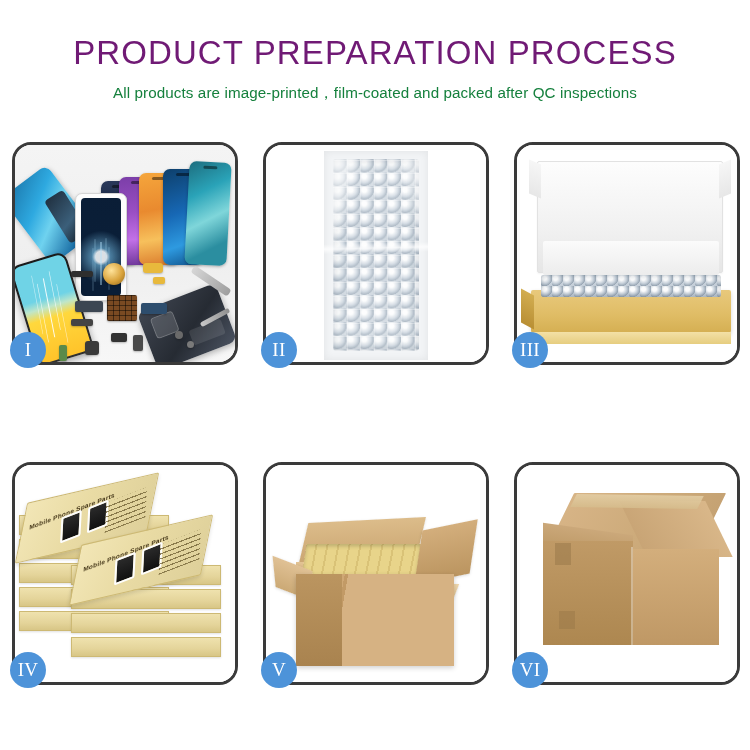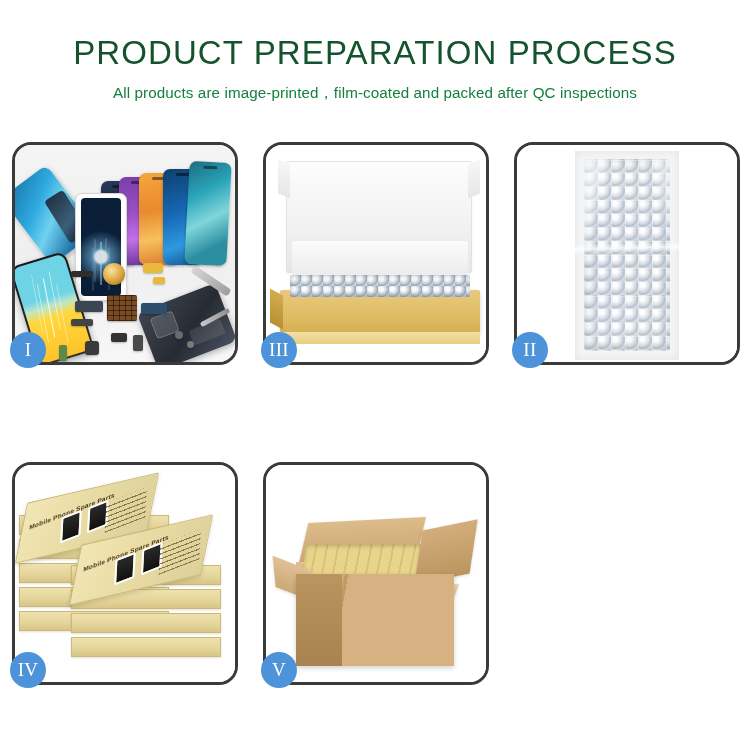--- a/index.html
+++ b/index.html
@@ -12,21 +12,21 @@
     overflow: hidden;
     position: relative;
   }
 
   
   .header { padding-top: 34px; text-align: center; }
 
   .title {
     font-size: 33px;
     letter-spacing: 1.1px;
-    color: #14532d;
+    color: #701a75;
     font-weight: normal;
     white-space: nowrap;
   }
 
   .subtitle {
     margin-top: 11px;
     font-size: 15.2px;
     color: #15803d;
     letter-spacing: .1px;
     white-space: nowrap;
@@ -525,39 +525,39 @@
       <div class="part pt10"></div>
       <div class="part pt11"></div>
       <div class="part pt12"></div>
       <div class="screwdriver"></div>
       <div class="tweezer"></div>
     </div>
     <div class="badge">I</div>
   </div>
 
   <div class="cell">
+    <div class="cell-inner p2">
+      <div class="bubble-strip">
+        <div class="bubble-core"></div>
+        <div class="wrap-sheen"></div>
+      </div>
+    </div>
+    <div class="badge">II</div>
+  </div>
+
+  <div class="cell">
     <div class="cell-inner p3">
       <div class="lid-back"></div>
       <div class="foam"></div>
       <div class="tray">
         <div class="tray-bubble"></div>
         <div class="tray-front"></div>
       </div>
     </div>
     <div class="badge">III</div>
-  </div>
-
-  <div class="cell">
-    <div class="cell-inner p2">
-      <div class="bubble-strip">
-        <div class="bubble-core"></div>
-        <div class="wrap-sheen"></div>
-      </div>
-    </div>
-    <div class="badge">II</div>
   </div>
 
   <div class="cell">
     <div class="cell-inner p4">
       <div class="stack">
         <div class="sbox sb-l1"></div>
         <div class="sbox sb-l2"></div>
         <div class="sbox sb-l3"></div>
         <div class="sbox sb-l4"></div>
         <div class="sbox sb-l5"></div>
@@ -590,14 +590,30 @@
       <div class="carton-top"></div>
       <div class="boxes-in"></div>
       <div class="flap flap-right"></div>
       <div class="flap flap-left"></div>
       <div class="flap flap-front"></div>
       <div class="carton-body"></div>
     </div>
     <div class="badge">V</div>
   </div>
 
+  <div class="cell">
+    <div class="cell-inner p6">
+      <div class="seal-box">
+        <div class="sb-top"></div>
+        <div class="sb-top2"></div>
+        <div class="tape"></div>
+        <div class="sb-skewl"></div>
+        <div class="sb-left"></div>
+        <div class="sb-right"></div>
+        <div class="edge-hi"></div>
+        <div class="tape2"></div>
+        <div class="tape3"></div>
+      </div>
+    </div>
+    <div class="badge">VI</div>
+  </div>
 
 </div>
 
 </body></html>

